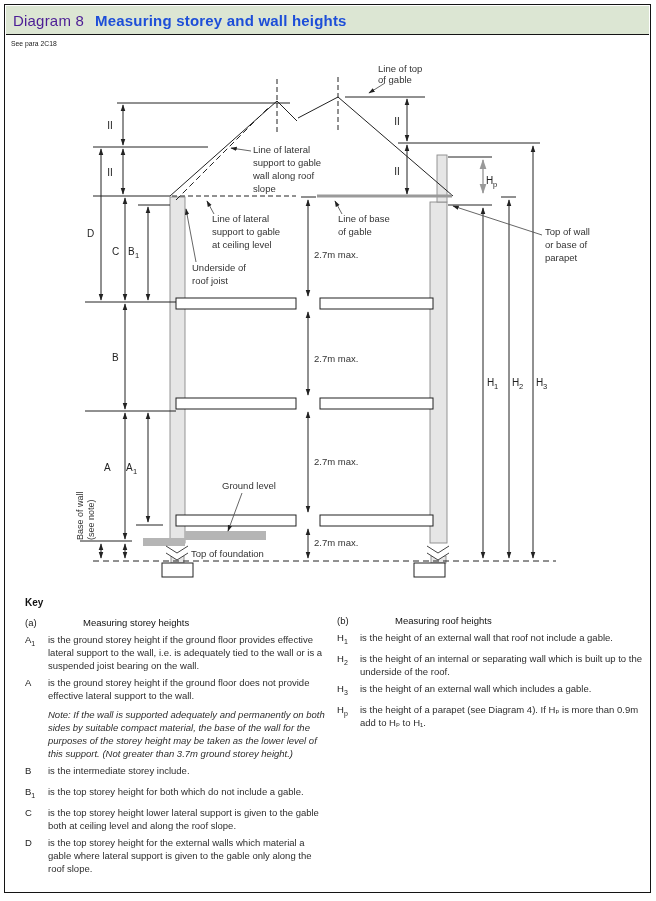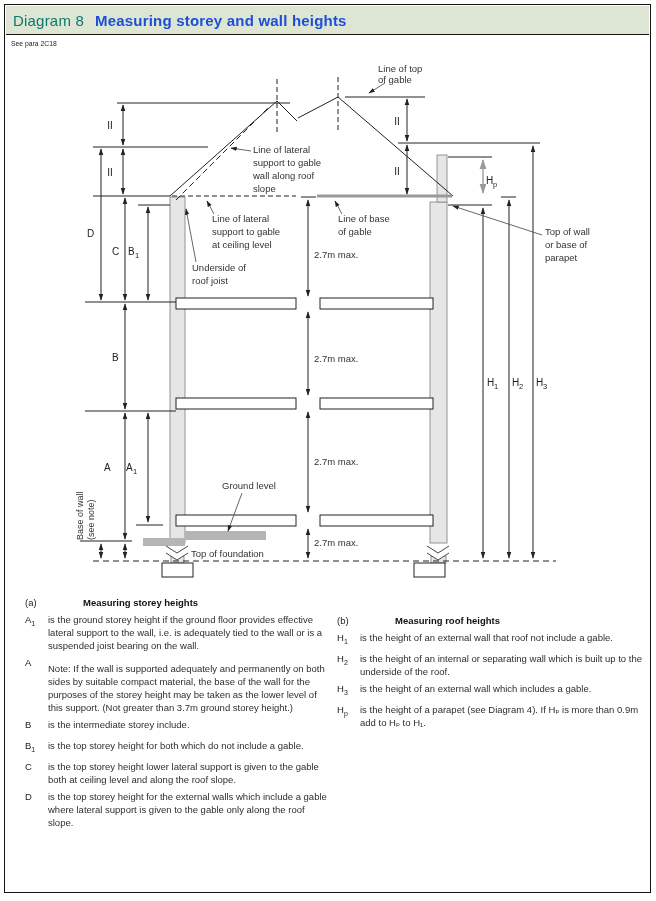--- a/index.html
+++ b/index.html
@@ -1,43 +1,43 @@
 <!DOCTYPE html>
 <html><head>
 <meta charset="utf-8">
 <style>
   html,body{margin:0;padding:0;background:#ffffff;}
   .page{position:relative;width:656px;height:901px;background:#ffffff;overflow:hidden;
         font-family:"Liberation Sans","DejaVu Sans",sans-serif;color:#222;}
   .frame{position:absolute;left:4px;top:4px;width:645px;height:887px;border:1.6px solid #141414;background:#ffffff;}
   .header{position:absolute;left:6px;top:6px;width:643px;height:28px;background:#dce6d3;
           border-bottom:1.8px solid #141414;display:flex;align-items:center;}
-  .hnum{font-size:15px;color:#0f766e;margin-left:7px;letter-spacing:.2px;}
+  .hnum{font-size:15px;color:#4c1d95;margin-left:7px;letter-spacing:.2px;}
   .htitle{font-size:15px;font-weight:bold;color:#1d4ed8;margin-left:11px;letter-spacing:.2px;}
   .see-para{position:absolute;left:11px;top:40px;font-size:6.8px;color:#222;}
   svg.diagram{position:absolute;left:0;top:0;}
   svg .dim{stroke:#222;stroke-width:1;fill:none;}
   svg .dimg{stroke:#9b9b9b;stroke-width:1.4;fill:none;}
   svg .ref{stroke:#222;stroke-width:1;fill:none;}
   svg .ldr{stroke:#555;stroke-width:0.9;fill:none;}
   svg text{fill:#333;}
   svg .lab{font-size:9.5px;}
   svg .dletter{font-size:10px;fill:#222;}
   svg .dsub{font-size:7.5px;fill:#222;}
   svg .rot{font-size:9px;}
   .key{position:absolute;font-size:9.5px;line-height:13px;color:#2e2e2e;}
   .key-a{left:25px;top:596px;width:302px;}
   .key-b{left:337px;top:614px;width:305px;}
   .ktitle{font-weight:bold;font-size:10px;margin-bottom:7px;color:#111;}
   .krow{display:flex;margin-bottom:4px;}
   .klabel{width:23px;flex:none;color:#222;}
   .klabel sub{font-size:7px;}
   .ktext{flex:1;}
-  .khd{font-weight:bold;color:#111;padding-left:35px;}
-  .knote{margin-top:6px;}
+  .khd{font-weight:normal;color:#111;padding-left:35px;}
+  .knote{margin-top:6px;font-style:italic;}
 </style>
 </head>
 <body>
 
 <div class="page">
   <div class="frame"></div>
 
   <div class="header">
     <span class="hnum">Diagram 8</span>
     <span class="htitle">Measuring storey and wall heights</span>
@@ -208,49 +208,51 @@
       <text class="dletter" x="487" y="386">H</text>
       <text class="dsub" x="494" y="389">1</text>
       <text class="dletter" x="512" y="386">H</text>
       <text class="dsub" x="519" y="389">2</text>
       <text class="dletter" x="536" y="386">H</text>
       <text class="dsub" x="543" y="389">3</text>
     </g>
   </svg>
 
   <div class="key key-a">
+    <div class="ktitle">Key</div>
     <div class="krow">
       <div class="klabel">(a)</div>
       <div class="ktext khd">Measuring storey heights</div>
     </div>
     <div class="krow">
       <div class="klabel"><span>A</span><sub>1</sub></div>
       <div class="ktext">is the ground storey height if the ground floor provides effective lateral support to the wall, i.e. is adequately tied to the wall or is a suspended joist bearing on the wall.</div>
     </div>
     <div class="krow">
       <div class="klabel"><span>A</span><sub></sub></div>
       <div class="ktext">
+        <div>is the ground storey height if the ground floor does not provide effective lateral support to the wall.</div>
         <div class="knote">Note: If the wall is supported adequately and permanently on both sides by suitable compact material, the base of the wall for the purposes of the storey height may be taken as the lower level of this support. (Not greater than 3.7m ground storey height.)</div>
       </div>
     </div>
     <div class="krow">
       <div class="klabel"><span>B</span><sub></sub></div>
       <div class="ktext">is the intermediate storey include.</div>
     </div>
     <div class="krow">
       <div class="klabel"><span>B</span><sub>1</sub></div>
       <div class="ktext">is the top storey height for both which do not include a gable.</div>
     </div>
     <div class="krow">
       <div class="klabel"><span>C</span><sub></sub></div>
       <div class="ktext">is the top storey height lower lateral support is given to the gable both at ceiling level and along the roof slope.</div>
     </div>
     <div class="krow">
       <div class="klabel"><span>D</span><sub></sub></div>
-      <div class="ktext">is the top storey height for the external walls which include a gable where lateral support is given to the gable only along the roof slope.</div>
+      <div class="ktext">is the top storey height for the external walls which material a gable where lateral support is given to the gable only along the roof slope.</div>
     </div>
   </div>
 
   <div class="key key-b">
     <div class="krow">
       <div class="klabel">(b)</div>
       <div class="ktext khd">Measuring roof heights</div>
     </div>
     <div class="krow">
       <div class="klabel"><span>H</span><sub>1</sub></div>

